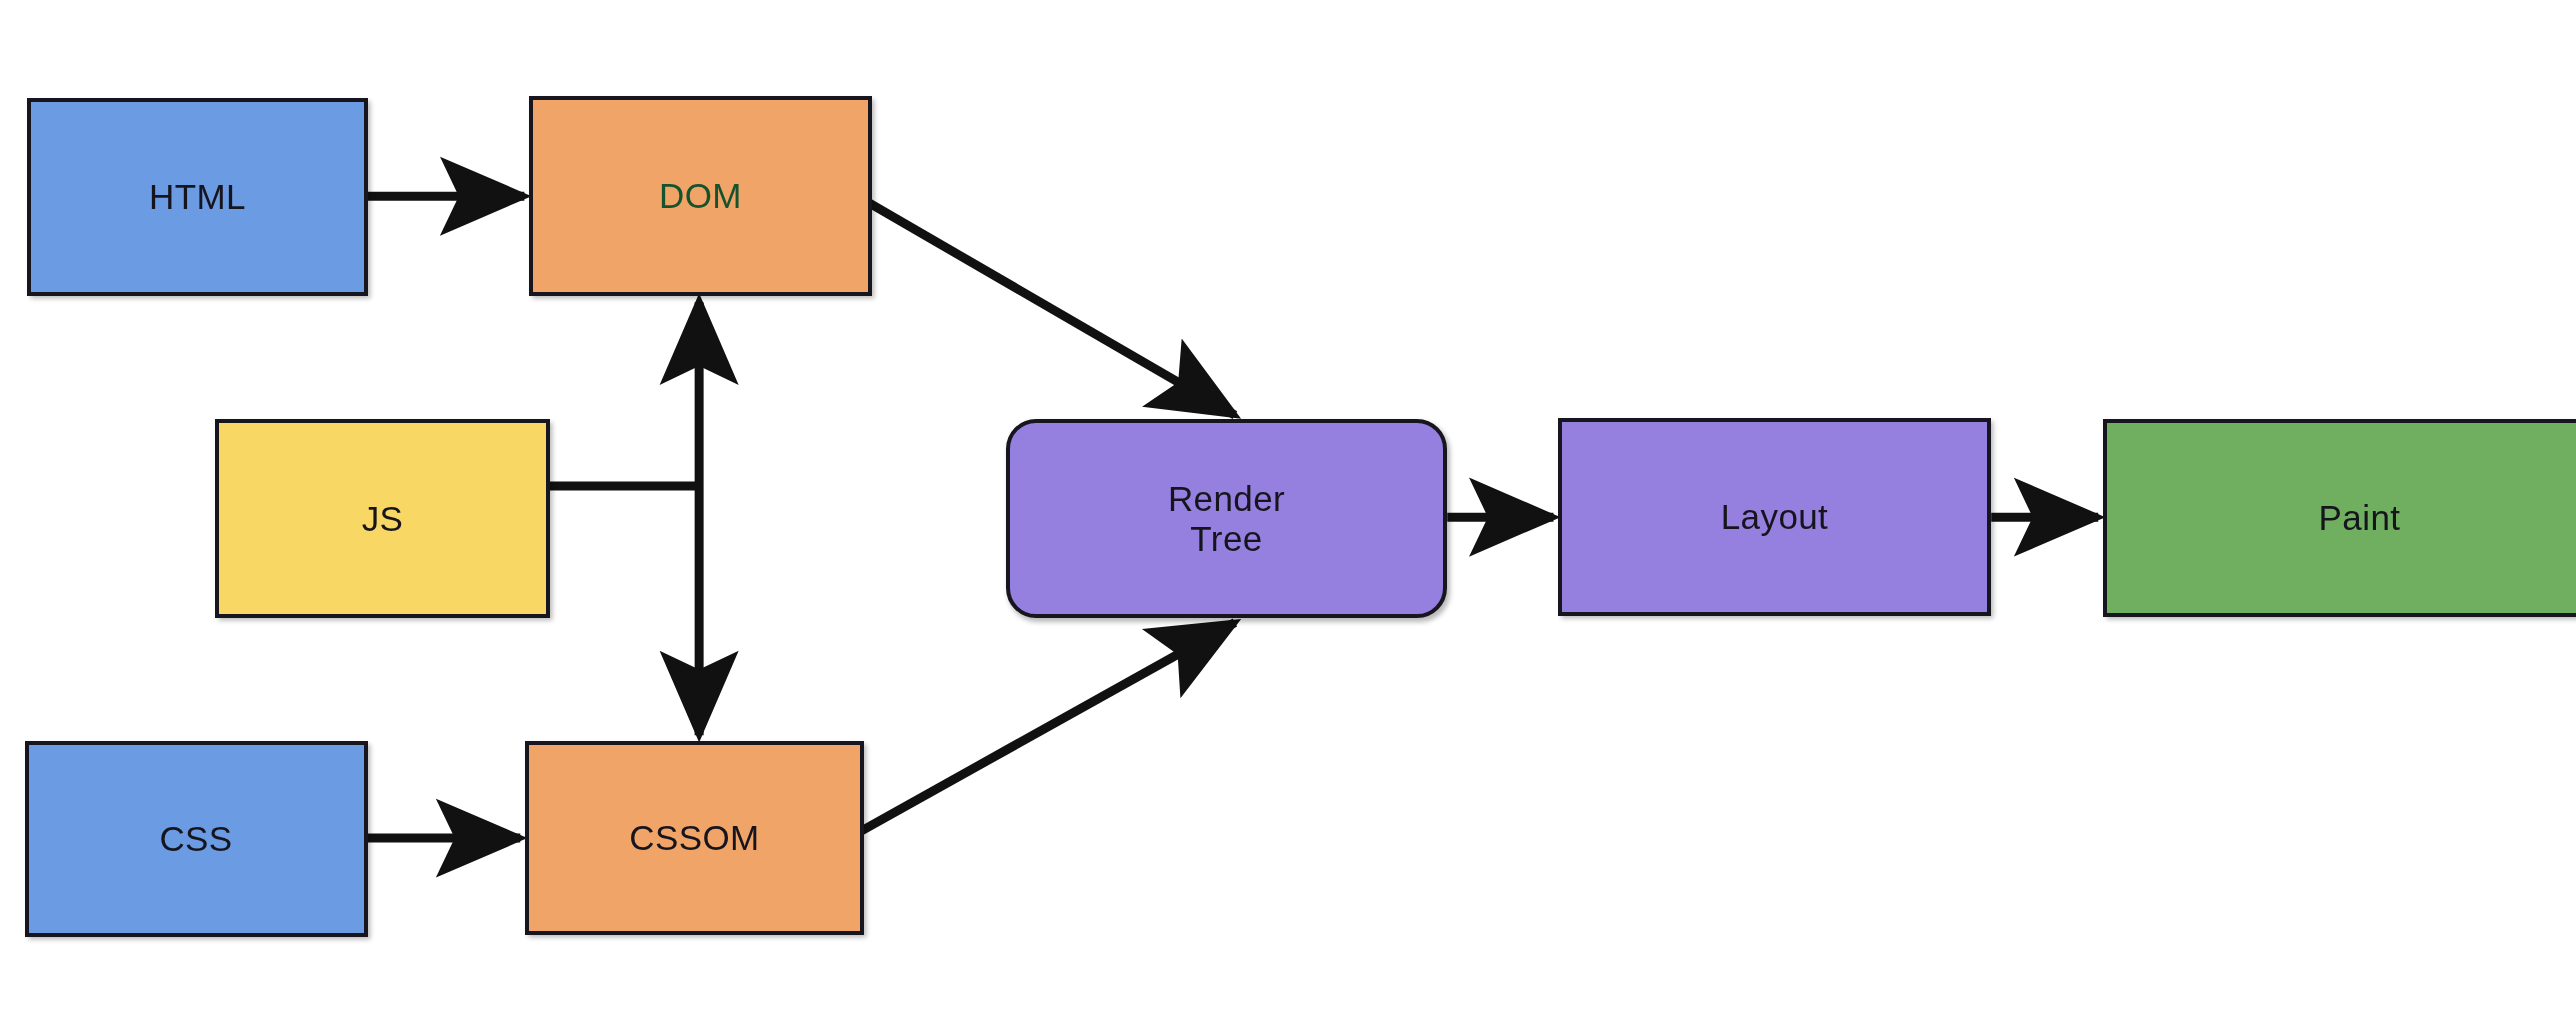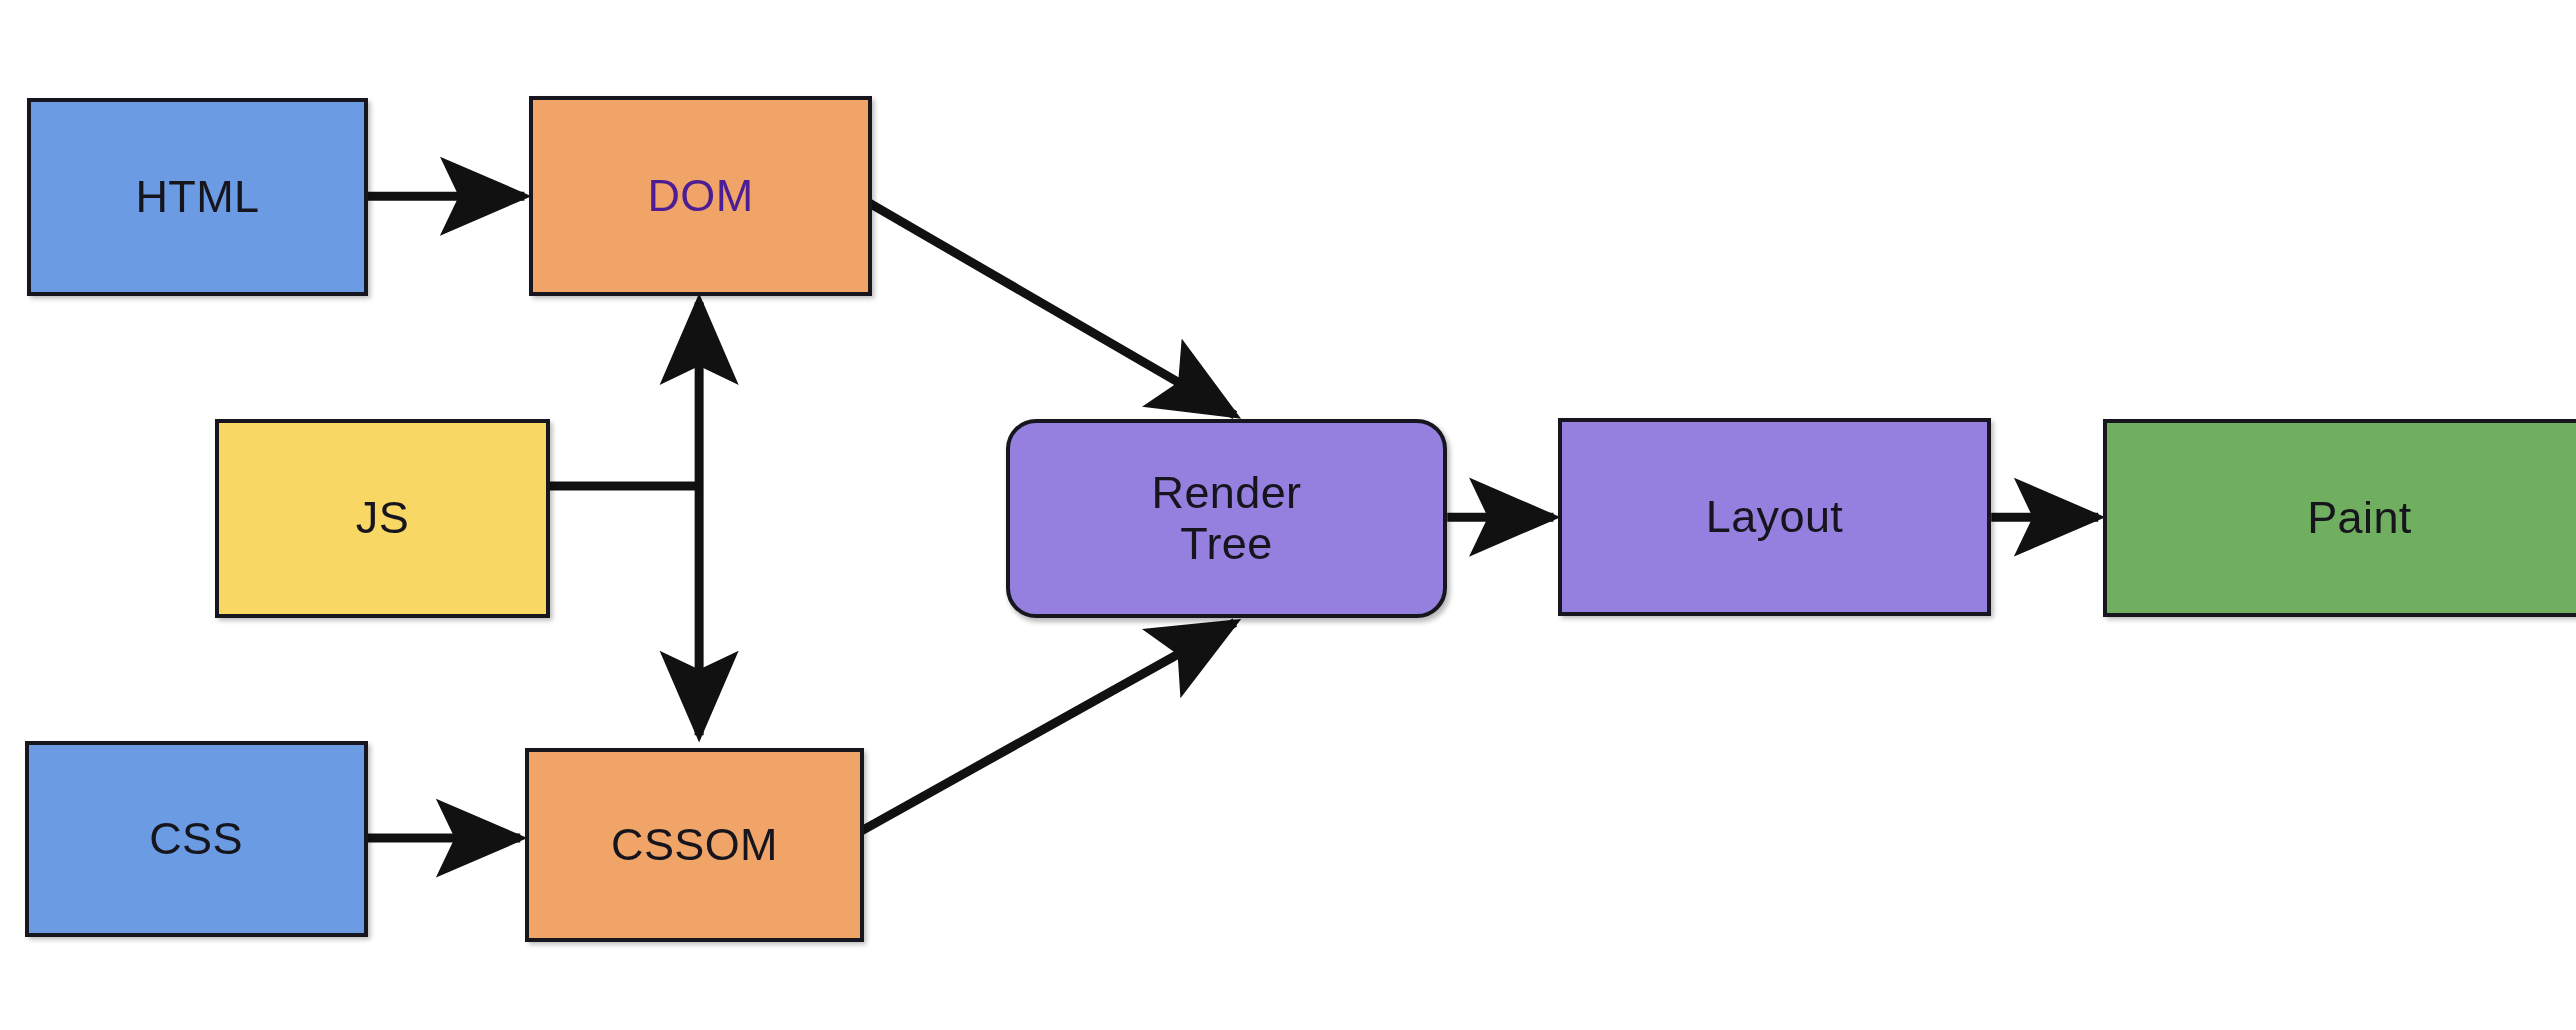--- a/index.html
+++ b/index.html
@@ -25,21 +25,21 @@
   }
   .node {
     position: absolute;
     box-sizing: border-box;
     border: 4.1px solid #17161f;
     display: flex;
     align-items: center;
     justify-content: center;
     text-align: center;
     color: #16151d;
-    font-size: 45px;
+    font-size: 35px;
     line-height: 1.12;
     letter-spacing: 0.4px;
     font-weight: 400;
     box-shadow: 2.5px 3.3px 4.9px rgba(0,0,0,0.28);
   }
   .node .label { display: block; white-space: pre-line; }
   .n-html   { left: 27px;   top: 98px; width: 341px; height: 198px; }
   .n-dom    { left: 529px;  top: 96px; width: 343px; height: 200px; }
   .n-js     { left: 215px;  top: 419px; width: 335px; height: 199px; }
   .n-css    { left: 24.5px;   top: 741px; width: 343px; height: 196px; }
@@ -77,33 +77,33 @@
 
     <line x1="1772" y1="633" x2="1902" y2="633" stroke="#111111" stroke-width="11" marker-end="url(#ah)"></line>
 
     <line x1="2438" y1="633" x2="2569" y2="633" stroke="#111111" stroke-width="11" marker-end="url(#ah)"></line>
   </svg>
 
   <div class="node n-html" style="background: rgb(106, 155, 227); border-color: rgb(23, 22, 31); color: rgb(22, 21, 29);">
     <span class="label">HTML</span>
   </div>
 
-  <div class="node n-dom" style="background: rgb(240, 164, 104); border-color: rgb(23, 22, 31); color: #4c1d95;">
+  <div class="node n-dom" style="background: rgb(240, 164, 104); border-color: rgb(23, 22, 31); color: #14532d;">
     <span class="label">DOM</span>
   </div>
 
   <div class="node n-js" style="background: rgb(248, 215, 101); border-color: rgb(23, 22, 31); color: rgb(22, 21, 29);">
     <span class="label">JS</span>
   </div>
 
   <div class="node n-css" style="background: rgb(106, 155, 227); border-color: rgb(23, 22, 31); color: rgb(22, 21, 29);">
     <span class="label">CSS</span>
   </div>
 
-  <div class="node n-cssom" style="background: rgb(240, 164, 104); border-color: rgb(23, 22, 31); color: rgb(22, 21, 29); margin-top: 7px;">
+  <div class="node n-cssom" style="background: rgb(240, 164, 104); border-color: rgb(23, 22, 31); color: rgb(22, 21, 29);">
     <span class="label">CSSOM</span>
   </div>
 
   <div class="node n-render" style="background: rgb(149, 128, 224); border-color: rgb(23, 22, 31); color: rgb(22, 21, 29);">
     <span class="label">Render
 Tree</span>
   </div>
 
   <div class="node n-layout" style="background: rgb(149, 128, 224); border-color: rgb(23, 22, 31); color: rgb(22, 21, 29); justify-content: center;">
     <span class="label">Layout</span>

